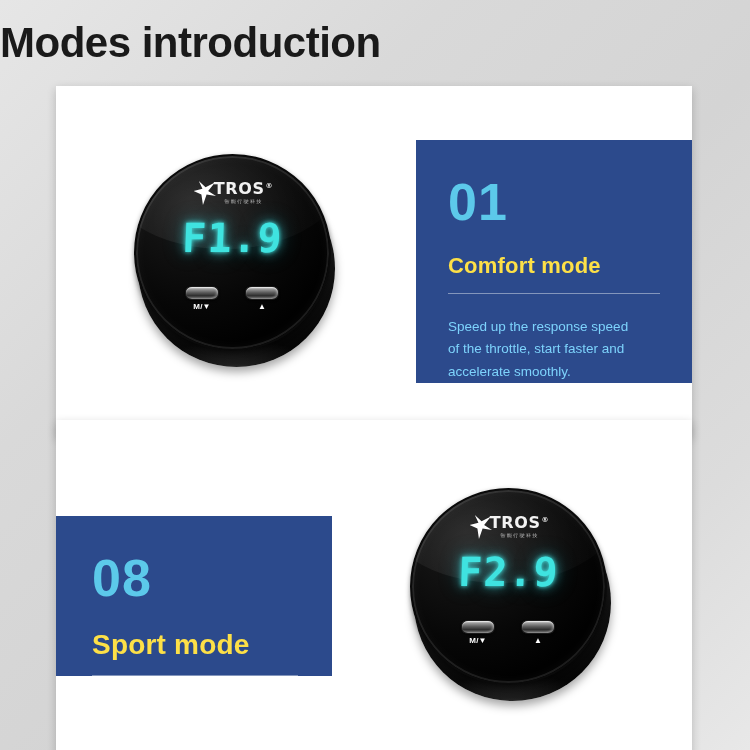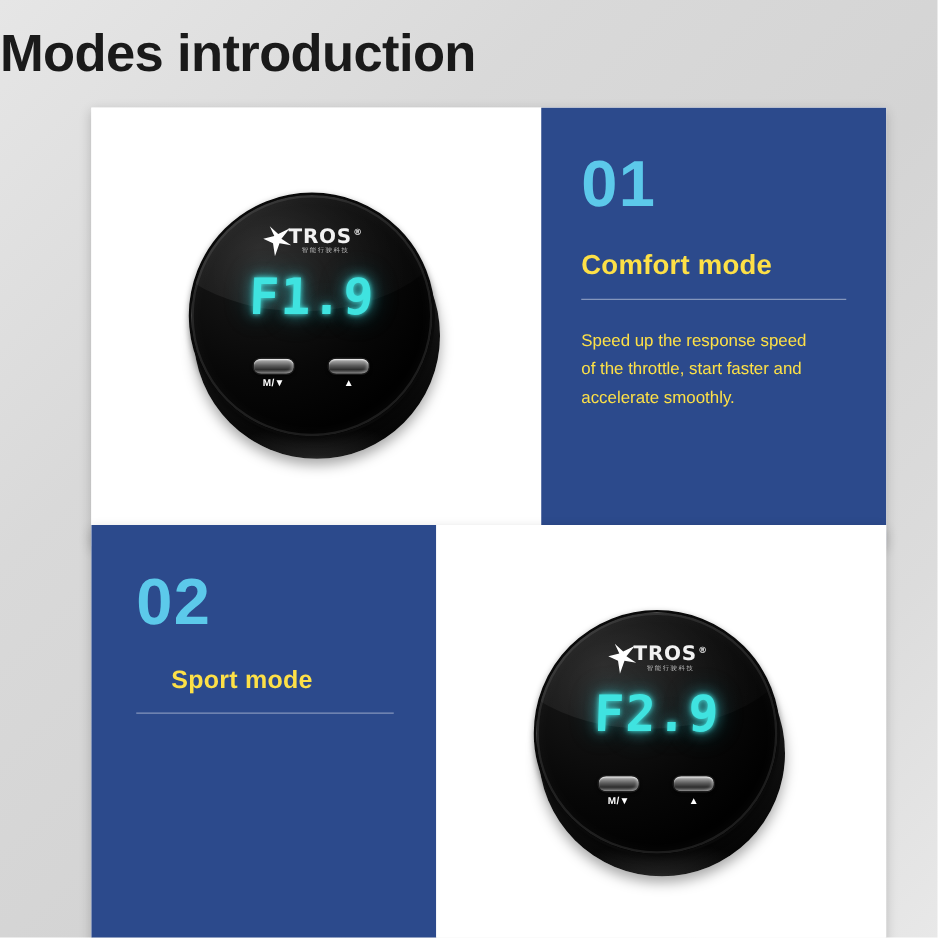--- a/index.html
+++ b/index.html
@@ -26,27 +26,28 @@
     font-size: 42px;
     font-weight: bold;
     color: #1a1a1a;
     letter-spacing: -0.5px;
     line-height: 1.25;
   }
 
   
   .panel {
     position: absolute;
-    left: 73px;
+    left: 56px;
     width: 636px;
     height: 351px;
     background: #ffffff;
     display: flex;
     box-shadow: 0 3px 9px rgba(0,0,0,0.20);
     overflow: hidden;
+    align-items: center;
   }
   #panel-1 { top: 86px; }
   #panel-2 { top: 420px; }
 
   .photo-cell {
     position: relative;
     background: #ffffff;
     flex: 0 0 auto;
     display: flex;
     align-items: center;
@@ -76,35 +77,35 @@
   }
   #panel-2 .mode-number { font-size: 52px; }
 
   .mode-name {
     margin-top: 25px;
     font-size: 22px;
     font-weight: bold;
     color: #fde047;
     letter-spacing: 0.2px;
   }
-  #panel-2 .mode-name { font-size: 20px; margin-left: 28px; }
+  #panel-2 .mode-name { font-size: 28px; }
 
   .divider {
     margin-top: 14px;
     height: 1px;
     background: rgba(255,255,255,0.42);
     width: 212px;
   }
   #panel-2 .divider { width: 206px; }
 
   .mode-desc {
     margin-top: 22px;
     font-size: 13.5px;
     line-height: 1.65;
-    color: #fde047;
+    color: #7dd3fc;
     font-weight: normal;
     white-space: pre-line;
   }
   #panel-2 .mode-desc { font-size: 13px; margin-top: 22px; }
 
   
   .device-wrap {
     position: relative;
     width: 205px;
     height: 215px;
@@ -350,18 +351,18 @@
             <div class="btn-cap"></div>
             <div class="btn-label">▲</div>
           </div>
         </div>
 
       </div>
     </div>
   </div>
 
   <div class="info-cell">
-    <div class="mode-number">02</div>
+    <div class="mode-number">08</div>
     <div class="mode-name">Sport mode</div>
     <div class="divider"></div>
   </div>
 
 </div>
 
 </body></html>

